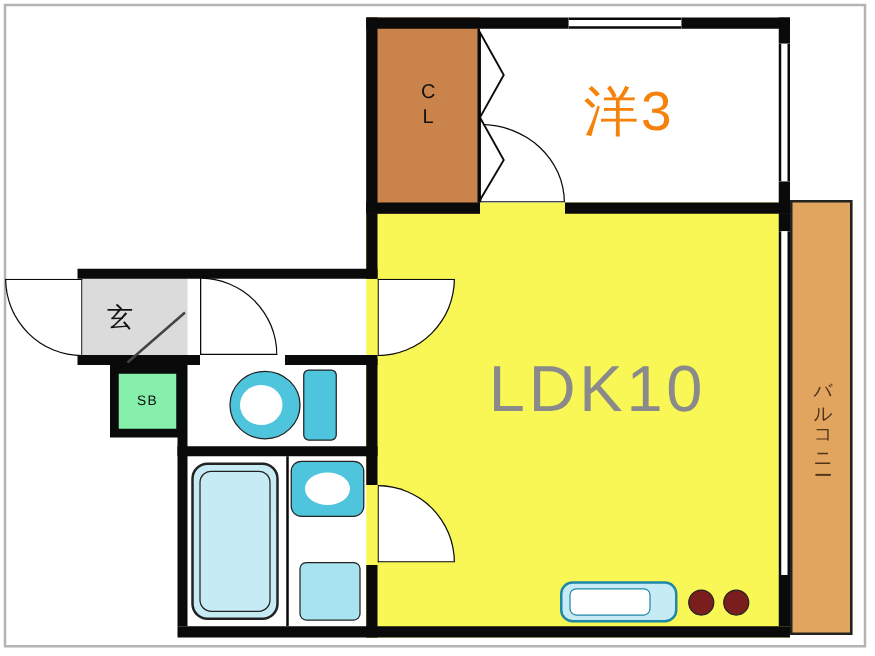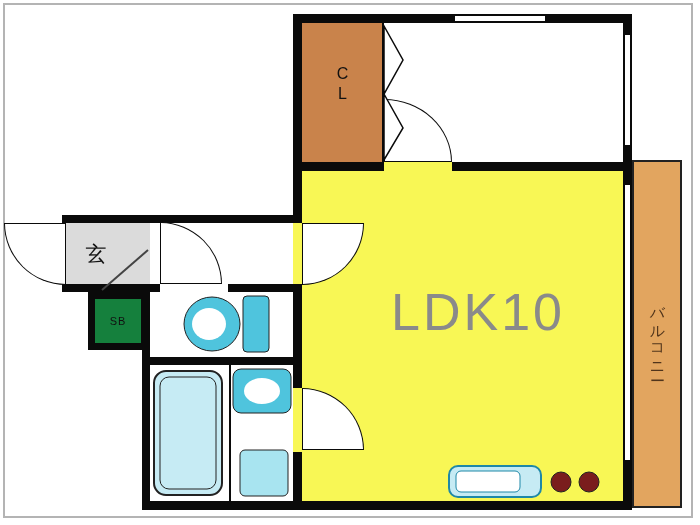--- a/index.html
+++ b/index.html
@@ -11,21 +11,21 @@
   .wall{background:var(--wall);z-index:3;}
   .thinwall{background:var(--wall);z-index:3;}
   .win{background:#fff;z-index:3;}
   .win-h{border-top:2px solid var(--wall);border-bottom:2px solid var(--wall);}
   .win-v{border-left:2px solid var(--wall);border-right:2px solid var(--wall);}
   .door{background:#fff;border:1.5px solid var(--wall);z-index:4;}
   .txt{z-index:6;color:#111;}
   .center{display:flex;align-items:center;justify-content:center;}
   #balcony{background:var(--balcony-fill);border:2px solid #222;z-index:2;}
   #sb-outer{background:var(--wall);z-index:3;}
-  #sb-inner{background:#15803d;z-index:4;font-size:11px;letter-spacing:1px;}
+  #sb-inner{background:#86efac;z-index:4;font-size:11px;letter-spacing:1px;}
   #closet-label{writing-mode:vertical-rl;text-orientation:upright;font-size:16px;letter-spacing:3px;}
   #western-label{font-size:44px;color:var(--western-label-color);letter-spacing:2px;}
   #ldk-label{font-size:52px;color:var(--ldk-label-color);letter-spacing:3px;}
   #balcony-label{writing-mode:vertical-rl;text-orientation:upright;font-size:15px;
                  color:var(--balcony-label-color);letter-spacing:2px;}
   #entrance-label{font-size:21px;}
   svg.overlay{position:absolute;left:0;top:0;z-index:5;pointer-events:none;}
 </style>
 </head>
 <body>
@@ -94,16 +94,17 @@
     <rect x="160" y="377" width="56" height="112" rx="9" style="fill:none;stroke:#222;stroke-width:1"></rect>
 
     <rect x="449" y="466" width="92" height="31" rx="9" style="fill:var(--sink-fill);stroke:var(--sink-stroke);stroke-width:2"></rect>
     <rect x="456" y="471" width="64" height="21" rx="5" style="fill:#fff;stroke:var(--sink-stroke);stroke-width:1"></rect>
 
     <circle cx="561" cy="482" r="10" style="fill:var(--burner);stroke:#222;stroke-width:1"></circle>
     <circle cx="589" cy="482" r="10" style="fill:var(--burner);stroke:#222;stroke-width:1"></circle>
   </svg>
 
   <div class="abs txt center" id="closet-label" style="left:330px;top:48px;width:24px;height:74px;">CL</div>
+  <div class="abs txt center" id="western-label" style="left:390px;top:56px;width:226px;height:66px;">洋3</div>
   <div class="abs txt center" id="ldk-label" style="left:328px;top:272px;width:300px;height:80px;">LDK10</div>
   <div class="abs txt center" id="balcony-label" style="left:645px;top:242px;width:24px;height:186px;">バルコニー</div>
   <div class="abs txt center" id="entrance-label" style="left:78px;top:238px;width:36px;height:32px;">玄</div>
 </div>
 
 </body></html>

